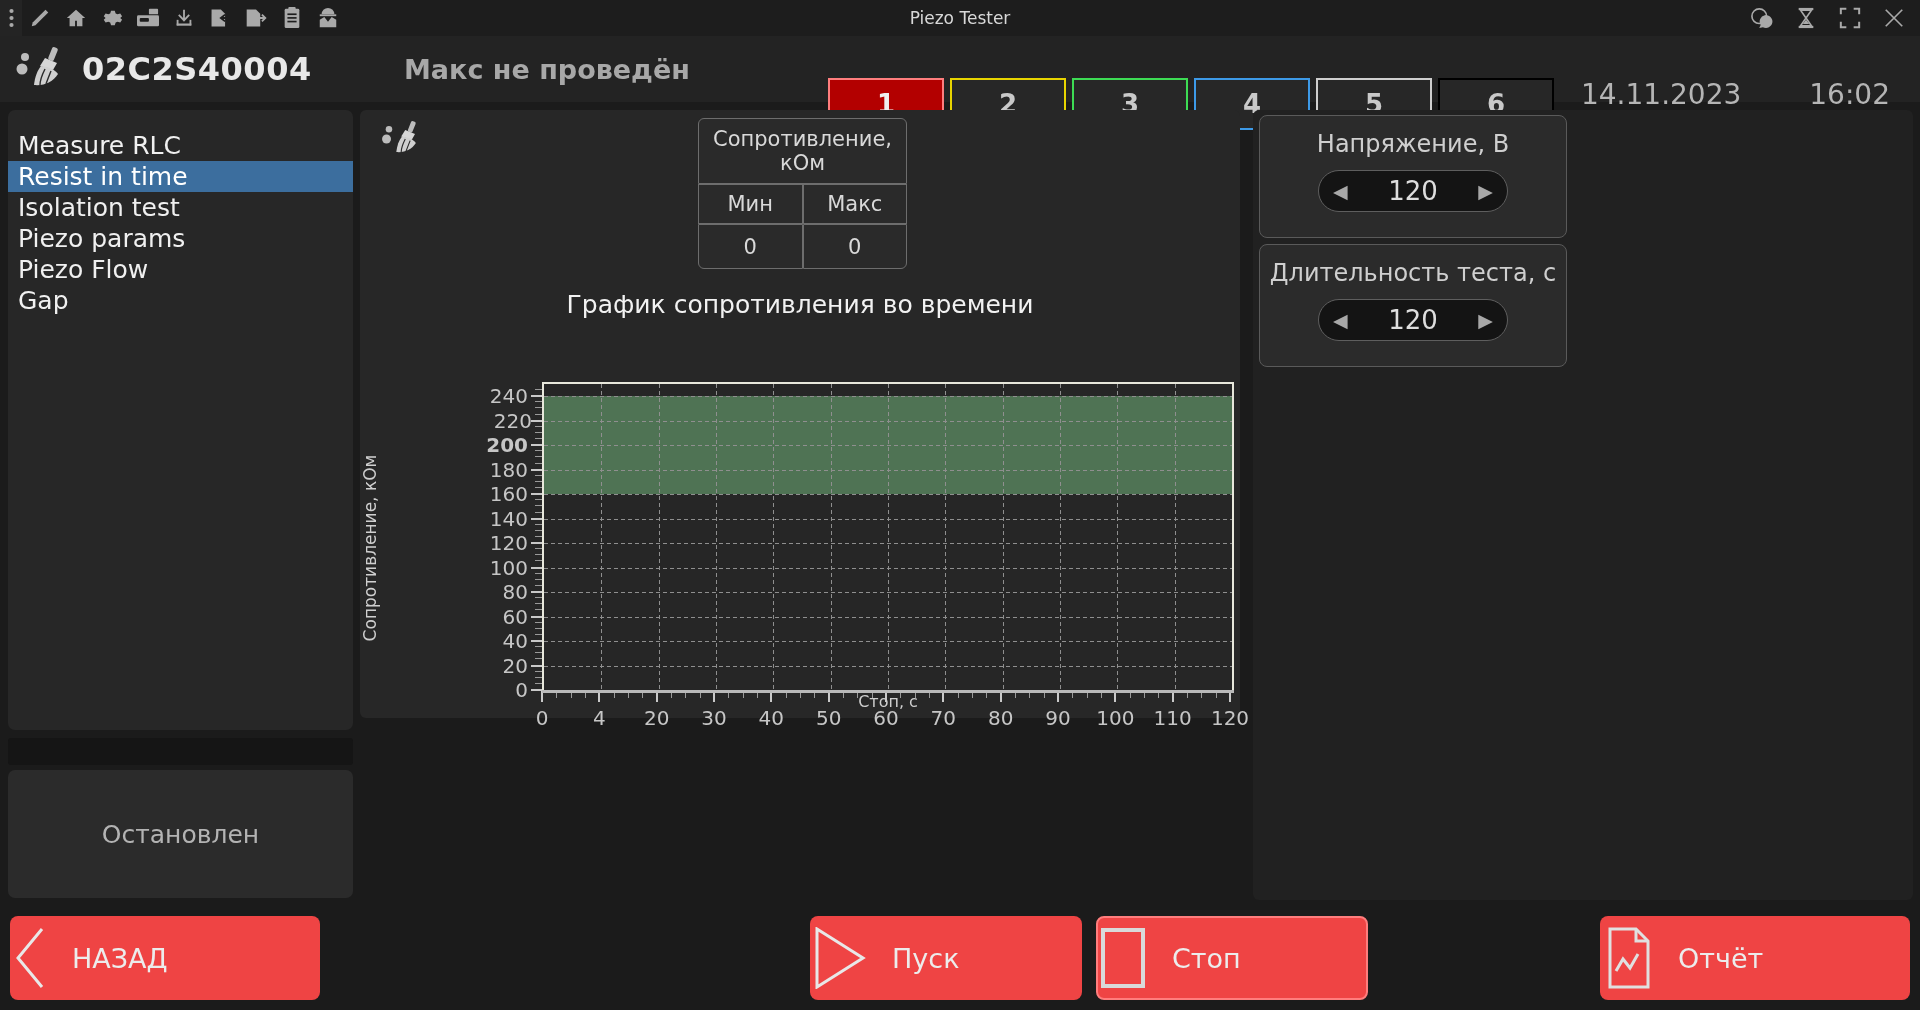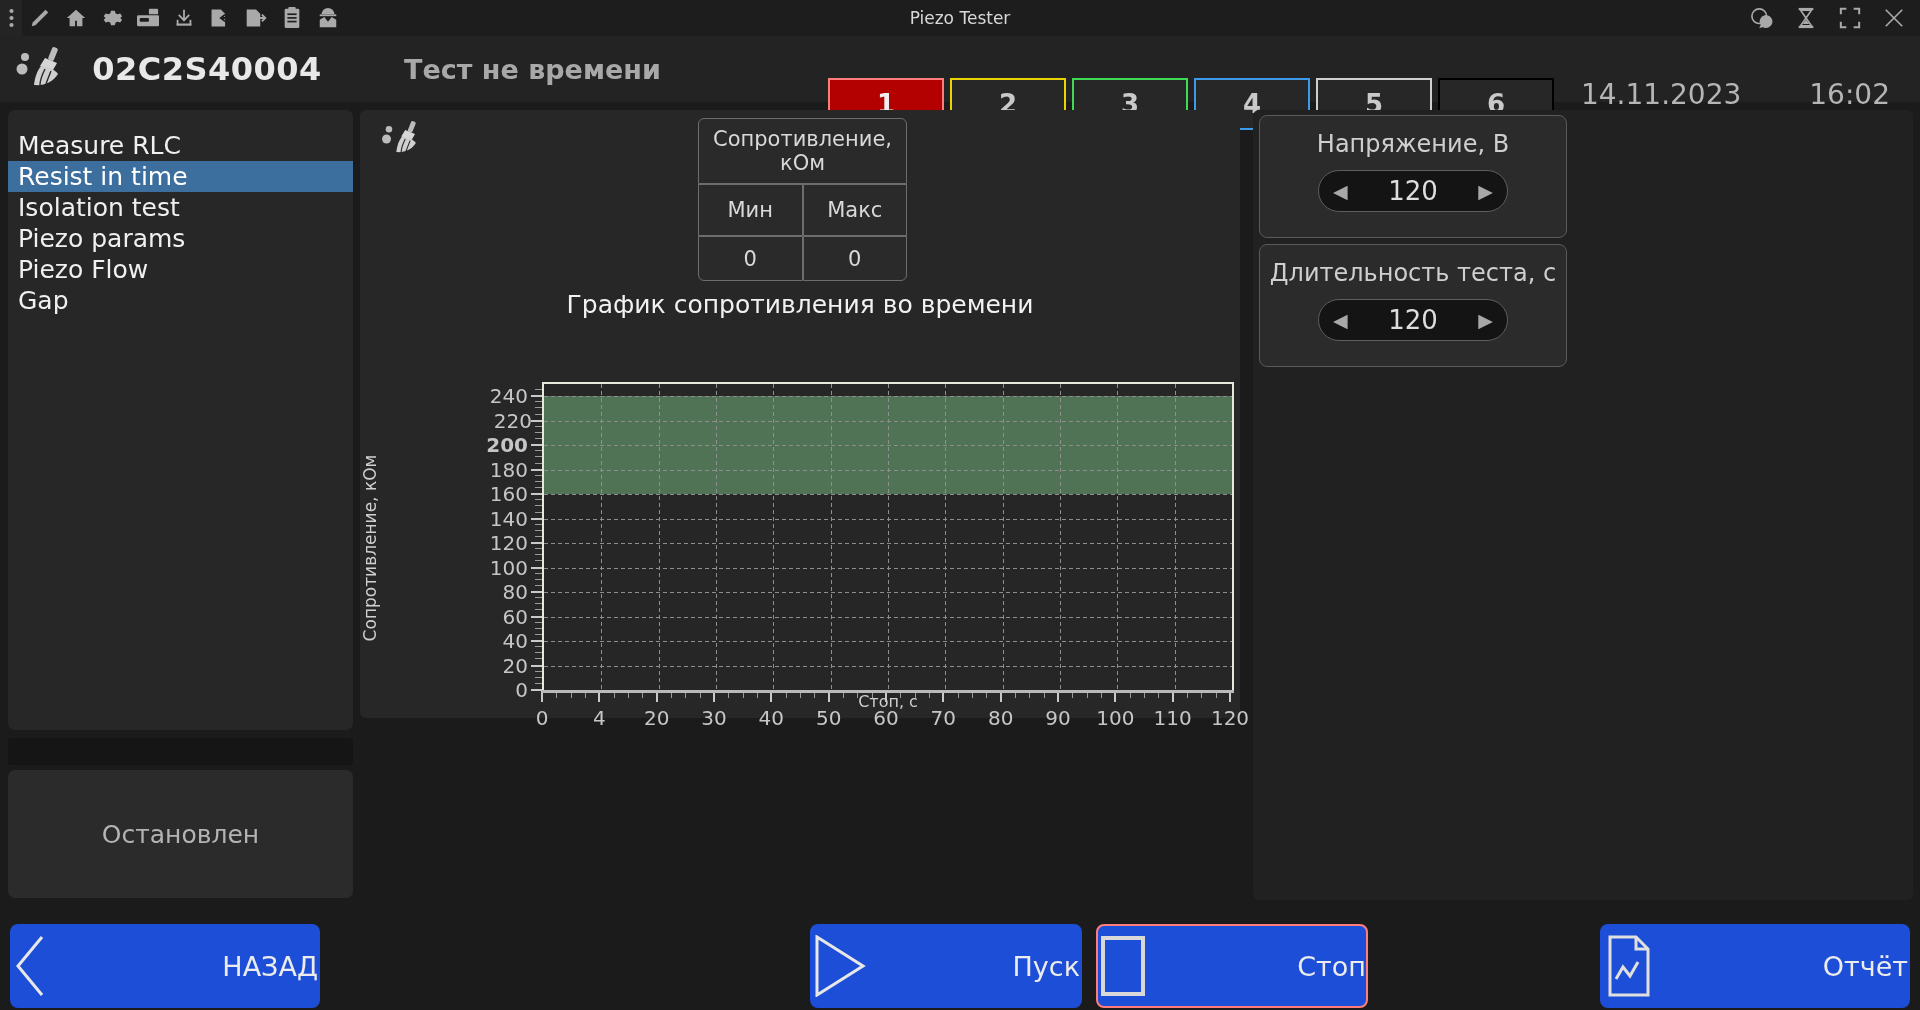--- a/index.html
+++ b/index.html
@@ -38,21 +38,20 @@
   
   #headerbar {
     position: absolute; left: 0; top: 36px; width: 1920px; height: 66px;
     background: #232323;
     display: flex; align-items: center;
   }
   #header-brush { width: 82px; display: flex; align-items: center; justify-content: center; color: #bcbcbc; }
   #header-serial {
     font-size: 32px; font-weight: bold; color: #e8e8e8; letter-spacing: 0.5px;
     min-width: 250px;
-    text-align: center;
   }
   #header-status {
     font-size: 27px; font-weight: bold; color: #a8a8a8; margin-left: 72px;
   }
   #channel-buttons {
     position: absolute; left: 828px; top: 42px;
     display: flex; gap: 6px;
   }
   .chan-btn {
     width: 116px; height: 52px;
@@ -107,21 +106,21 @@
     border-collapse: separate;
     border-spacing: 0;
   }
   #meas-table td {
     border: 1px solid #6d6d6d;
     text-align: center;
     font-size: 21px; color: #d9d9d9;
     background: #2a2a2a;
   }
   #meas-table .th-span { padding: 8px 14px; border-radius: 6px 6px 0 0; }
-  #meas-table .th-sub { width: 104px; height: 52px; }
+  #meas-table .th-sub { width: 104px; height: 40px; }
   #meas-table .td-val { width: 104px; height: 45px; }
   #meas-table .corner-bl { border-radius: 0 0 0 6px; }
   #meas-table .corner-br { border-radius: 0 0 6px 0; }
 
   #chart-title {
     position: absolute; left: 0; right: 0; top: 180px;
     text-align: center; font-size: 25px; color: #f2f2f2;
   }
 
   
@@ -195,23 +194,23 @@
   }
   .spin-arrow { color: #a8a8a8; font-size: 19px; line-height: 1; }
   .spin-value { font-size: 26px; color: #dedede; }
 
   
   #bottombar {
     position: absolute; left: 0; top: 906px; width: 1920px; height: 104px;
     background: #1b1b1b;
   }
   .action-btn {
-    position: absolute; top: 18px; height: 84px;
-    background: #1d4ed8; border: 2px solid transparent; border-radius: 8px;
-    display: flex; align-items: center; justify-content: space-between; gap: 24px;
+    position: absolute; top: 10px; height: 84px;
+    background: #ef4444; border: 2px solid transparent; border-radius: 8px;
+    display: flex; align-items: center; justify-content: flex-start; gap: 24px;
     color: #ececec;
   }
   .action-btn .btn-label { font-size: 27px; }
   #btn-back { left: 10px; width: 310px; }
   #btn-auto { left: 525px; width: 272px; }
   #btn-start { left: 810px; width: 272px; }
   #btn-stop { left: 1096px; width: 272px; border-color: #ff7d7d; }
   #btn-report { left: 1600px; width: 310px; }
   .icon-svg { display: block; }
 </style>
@@ -320,21 +319,21 @@
     <svg width="54" height="46" viewBox="0 0 54 46">
       <circle cx="11" cy="11" r="4" fill="#bcbcbc"></circle>
       <circle cx="8" cy="23" r="5.5" fill="#bcbcbc"></circle>
       <rect x="36" y="1" width="6" height="14" rx="2" transform="rotate(22 39 8)" fill="#bcbcbc"></rect>
       <path d="M31 12l12 5-4 7-13-4z" fill="#d6d6d6"></path>
       <path d="M27 20c9 1 14 4 17 8-5 8-14 12-24 11 1-8 3-14 7-19z" fill="#cfcfcf"></path>
       <path d="M31 23c-3 6-5 12-5 16M37 25c-2 5-4 10-5 13" stroke="#2a2a2a" stroke-width="1.4" fill="none"></path>
     </svg>
   </div>
   <div id="header-serial">02C2S40004</div>
-  <div id="header-status">Тест не времени</div>
+  <div id="header-status">Макс не проведён</div>
 
   <div id="channel-buttons">
     <div class="chan-btn active">
         <span>1</span>
       </div>
     <div class="chan-btn" style="border-color:#e8d400">
         <span>2</span>
       </div>
     <div class="chan-btn" style="border-color:#3ddc54">
         <span>3</span>

